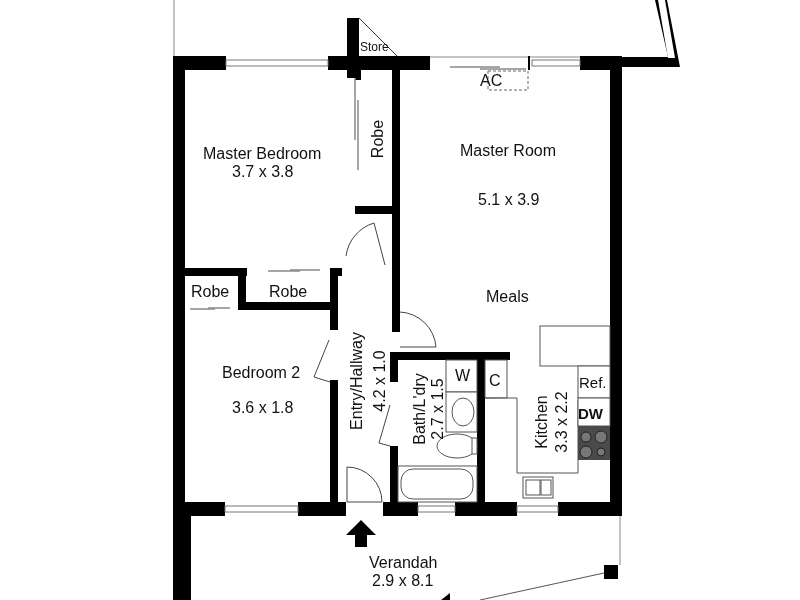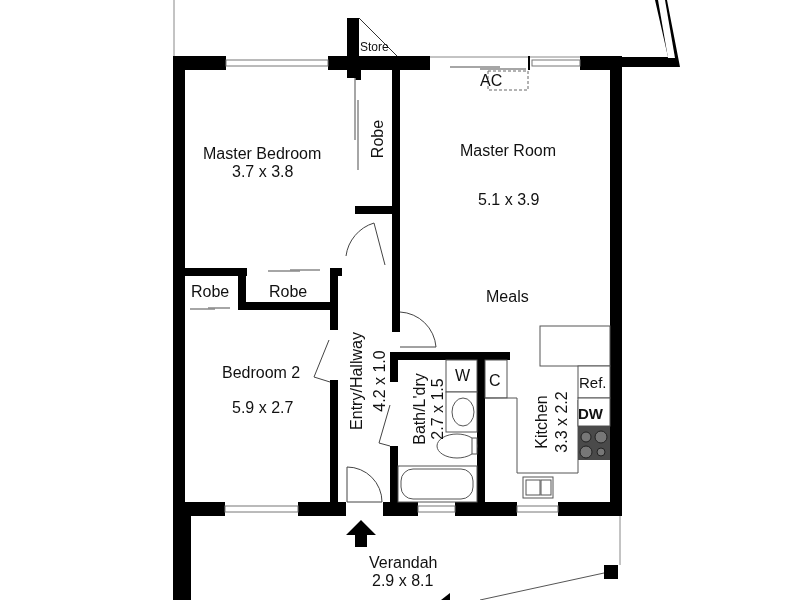--- a/index.html
+++ b/index.html
@@ -136,21 +136,21 @@
 <div class="lbl rot" style="left:358px;top:130px;width:40px;">Robe</div>
 
 <div class="lbl" style="left:460px;top:142px;">Master Room</div>
 <div class="lbl" style="left:478px;top:191px;">5.1 x 3.9</div>
 <div class="lbl" style="left:486px;top:240px;margin-top:48px;">Meals</div>
 
 <div class="lbl" style="left:191px;top:283px;">Robe</div>
 <div class="lbl" style="left:269px;top:283px;">Robe</div>
 
 <div class="lbl" style="left:222px;top:364px;">Bedroom 2</div>
-<div class="lbl" style="left:232px;top:399px;">5.9 x 2.7</div>
+<div class="lbl" style="left:232px;top:399px;">3.6 x 1.8</div>
 
 <div class="lbl rot" style="left:302px;top:372px;width:110px;">Entry/Hallway</div>
 <div class="lbl rot" style="left:325px;top:372px;width:110px;">4.2 x 1.0</div>
 
 <div class="lbl rot" style="left:378px;top:400px;width:84px;">Bath/L'dry</div>
 <div class="lbl rot" style="left:396px;top:400px;width:84px;">2.7 x 1.5</div>
 <div class="lbl" style="left:455px;top:367px;">W</div>
 <div class="lbl" style="left:489px;top:372px;">C</div>
 
 <div class="lbl rot" style="left:502px;top:413px;width:80px;">Kitchen</div>

